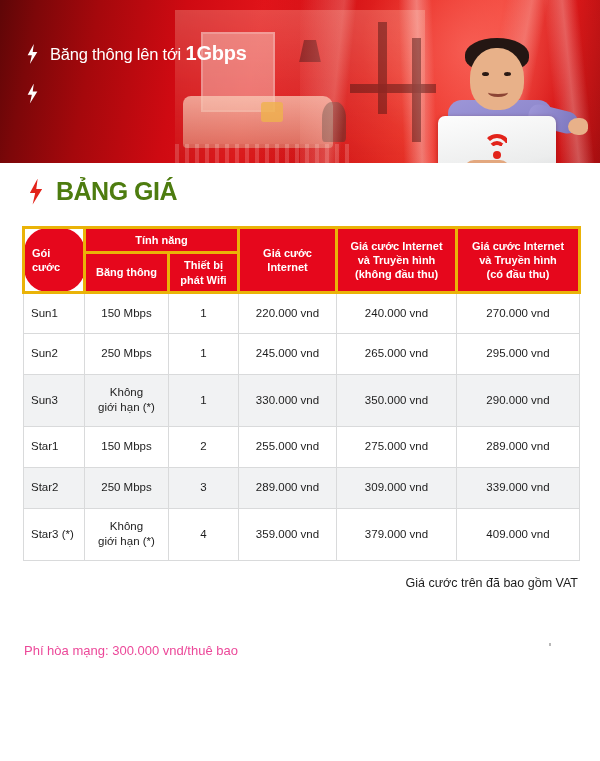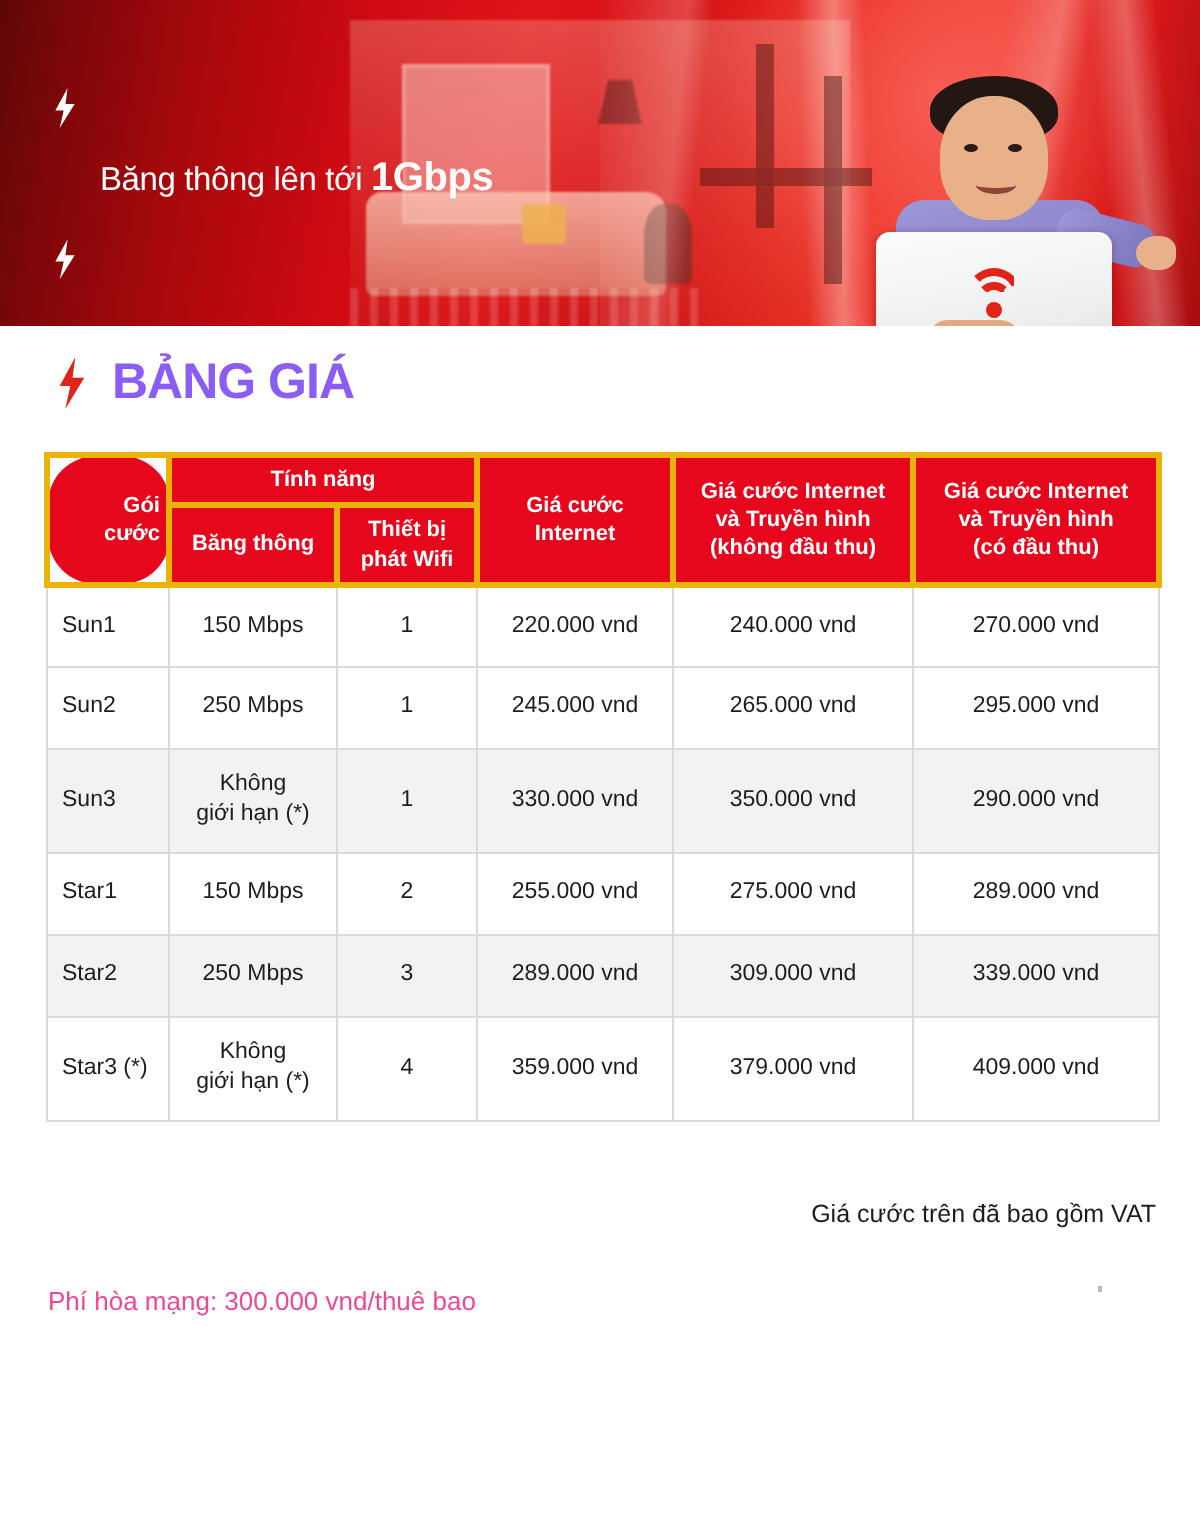--- a/index.html
+++ b/index.html
@@ -168,39 +168,39 @@
   .banner-copy {
     position: absolute; left: 27px; top: 41px; z-index: 5;
     color: #ffffff;
   }
   .bullet-row { display: flex; align-items: flex-start; margin-bottom: 14px; }
   .bolt {
     flex: 0 0 auto; width: 11px; height: 20px; margin-right: 12px; margin-top: 3px;
     background: #ffffff;
     clip-path: polygon(62% 0%, 6% 56%, 44% 56%, 26% 100%, 94% 40%, 52% 40%);
   }
-  .bullet-text { line-height: 1.28; margin-top: 36px; }
+  .bullet-text { line-height: 1.28; }
   .line1 { font-size: 16.5px; font-weight: 400; letter-spacing: -0.2px; white-space: nowrap; }
   .line1 b { font-size: 20px; font-weight: 700; }
   .line2 { font-size: 14.5px; font-weight: 400; letter-spacing: -0.2px; white-space: nowrap; }
   .line1.big { font-size: 16.5px; }
   .line1.big b { font-size: 21px; }
 
   
   .section-title {
     position: absolute; left: 29px; top: 177px;
     display: flex; align-items: center;
   }
   .title-bolt {
     width: 14px; height: 26px; margin-right: 13px;
     background: #e2231a;
     clip-path: polygon(62% 0%, 6% 56%, 44% 56%, 26% 100%, 94% 40%, 52% 40%);
   }
   .title-text {
-    font-size: 25px; font-weight: 700; color: #8b5cf6; letter-spacing: -0.5px;
+    font-size: 25px; font-weight: 700; color: #4d7c0f; letter-spacing: -0.5px;
   }
 
   
   .price-table {
     position: absolute; left: 22px; top: 226px;
     width: 556px;
     border-collapse: collapse;
     table-layout: fixed;
     font-size: 11px;
     color: #1d1d1d;
@@ -215,38 +215,38 @@
   .price-table thead th {
     background: #e6071c;
     color: #ffffff;
     font-weight: 700;
     font-size: 11px;
     text-align: center;
     border: 3px solid #eab308;
     padding: 4px 3px;
     line-height: 1.3;
   }
-  .price-table thead th.left-head { text-align: right; padding-left: 7px; border-radius: 24px; }
+  .price-table thead th.left-head { text-align: left; padding-left: 7px; border-radius: 24px; }
 
   .price-table tbody td {
     border: 1px solid #d9dadb;
     text-align: center;
     padding: 7px 3px;
     font-size: 11.5px;
     line-height: 1.35;
     background: #ffffff;
   }
   .price-table tbody td.pkg { text-align: left; padding-left: 7px; margin-left: 44px; }
   .price-table tbody tr.shaded td { background: #f1f2f3; }
   .price-table tbody tr.tall td { height: 52px; }
   .price-table tbody tr.std td { height: 41px; }
 
   
   .vat-note {
-    position: absolute; right: 22px; top: 600px;
+    position: absolute; right: 22px; top: 576px;
     font-size: 12.5px; color: #1d1d1d;
   }
   .footer-notes {
     position: absolute; left: 24px; top: 640px;
     font-size: 13px; color: #ec4899; line-height: 1.75;
   }
   .footer-notes div { white-space: nowrap; }
   .stray-dot {
     position: absolute; left: 549px; top: 643px;
     width: 2px; height: 3px; background: #b9b9b9;

